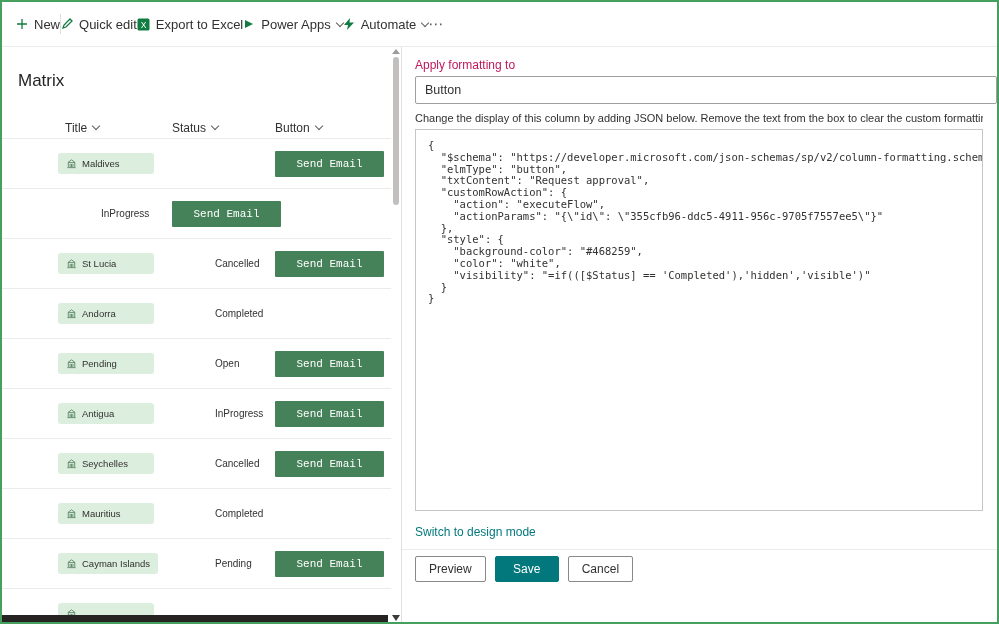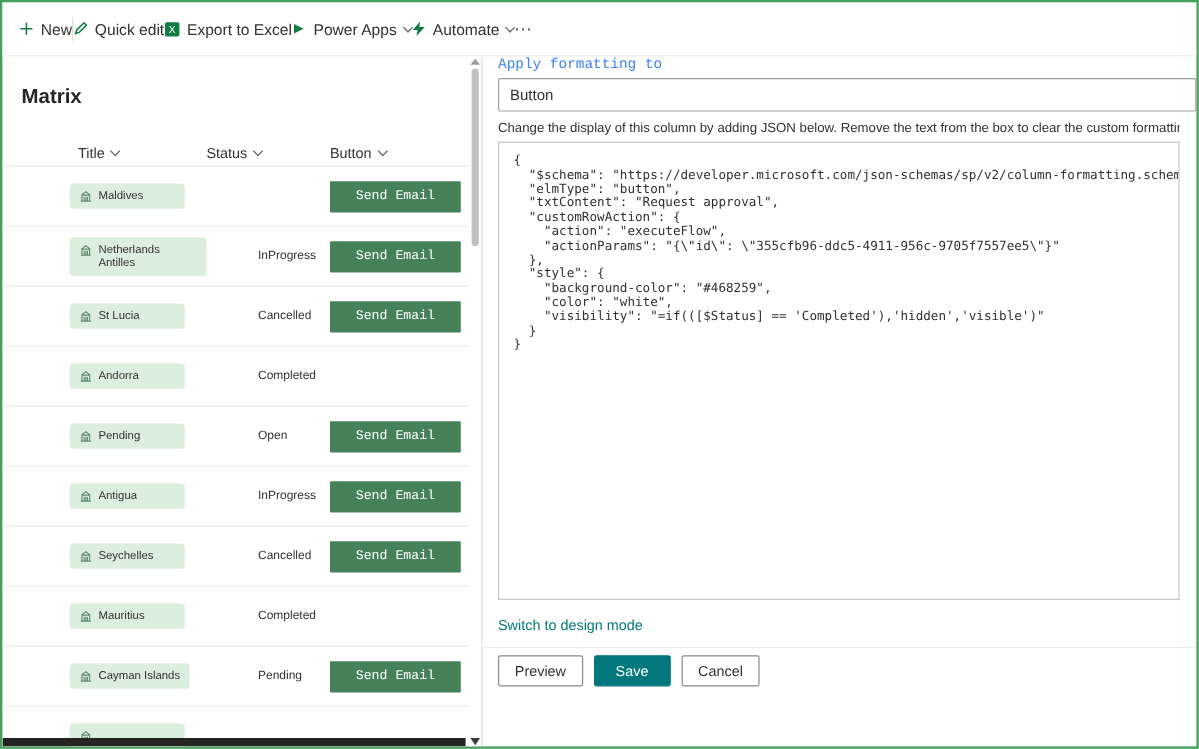--- a/index.html
+++ b/index.html
@@ -19,21 +19,21 @@
   .tb-item { display:flex; align-items:center; gap:6px; cursor:pointer; color:#323130; white-space:nowrap; }
   .tb-divider { width:1px; height:20px; background:#e1dfdd; }
   .tbsvg { stroke: var(--icon-green,#107c41); fill:none; stroke-width:1.3; }
   .fillg { fill: var(--icon-green,#107c41); stroke:none; }
   .chev { width:6px; height:6px; display:inline-block; border-right:1px solid #605e5c;
     border-bottom:1px solid #605e5c; transform:rotate(45deg); margin-bottom:3px; }
   .more { color:#605e5c; font-size:15px; letter-spacing:1px; }
   
   .main { display:flex; height:575px; }
   .left { width:389px; position:relative; overflow:hidden; }
-  .list-title { margin:24px 0 0 16px; font-size:17px; font-weight:700; color:#252423; }
+  .list-title { margin:24px 0 0 16px; font-size:17px; font-weight:400; color:#252423; }
   .lrow { display:grid; grid-template-columns:56px 114px 103px 1fr; align-items:center;
     border-bottom:1px solid #edebe9; height:50px; }
   .header-row { height:22px; margin-top:26px; font-size:12px; color:#323130; }
   .header-row .hcell { display:flex; align-items:center; cursor:pointer; }
   .header-row .c-title { padding-left:7px; }
   .pill { display:inline-flex; align-items:flex-start; gap:5px; background:var(--pill-bg,#dceedd);
     border-radius:3px; padding:5px 8px; font-size:9.5px; color:#323130; min-width:96px; cursor:pointer; }
   .bld { flex:0 0 auto; }
   .c-status { font-size:10px; color:#323130;margin-left:43px; }
   .send-btn { background:var(--send-green,#468259); color:#fff; border:none; width:109px; height:26px;
@@ -42,21 +42,21 @@
   .hbar { position:absolute; left:0; bottom:0; width:386px; height:7px; background:#252423; }
   .vscroll { width:10px; position:relative; background:#fff; }
   .vthumb { position:absolute; top:10px; left:2px; width:6px; height:148px; background:#c1c0be; border-radius:3px; cursor:pointer; }
   .v-up { position:absolute; top:2px; left:1px; width:0; height:0;
     border-left:4px solid transparent; border-right:4px solid transparent; border-bottom:5px solid #9d9b99; }
   .v-down { position:absolute; bottom:1px; left:1px; width:0; height:0;
     border-left:4px solid transparent; border-right:4px solid transparent; border-top:6px solid #3b3a39; }
   
   .panel { flex:1; border-left:1px solid #e1dfdd; padding:0 14px 0 13px; position:relative; overflow:hidden; }
   .panel-title { margin-top:13px; font-size:17px; font-weight:600; color:#323130; }
-  .apply-label { font-size:12px; color:#3b82f6;font-family:Liberation Mono, monospace; }
+  .apply-label { margin-top:11px; font-size:12px; color:#be185d; }
   .dropdown { margin-top:4px; height:28px; border:1px solid #a19f9d; border-radius:2px;
     display:flex; align-items:center; padding-left:9px; font-size:12.5px; color:#323130;
     width:calc(100% + 14px); background:#fff; cursor:pointer; }
   .desc { margin-top:8px; font-size:11px; color:#323130; white-space:nowrap; overflow:hidden; }
   .link { color:var(--accent,#03787c); text-decoration:none; cursor:pointer; }
   .codebox { margin-top:5px; height:382px; border:1px solid #c8c6c4; padding:10px 12px;
     font-family:"DejaVu Sans Mono", monospace; font-size:10.5px; line-height:11.8px;
     color:#323130; overflow:hidden; white-space:pre; cursor:text; }
   .design { display:inline-block; margin-top:14px; font-size:12px; }
   .discard { margin-top:3px; font-size:11px; color:#a19f9d; }
@@ -144,28 +144,20 @@
       </span>
     </div>
     <div class="c-status"></div>
     <div>
       <button class="send-btn">Send Email</button>
     </div>
   </div>
 
   <div class="lrow">
     <div></div>
-    <div>
-      <span class="pill">
-        <svg class="bld" width="11" height="11" viewBox="0 0 12 12">
-                  <path d="M1.5 10.5h9M2.5 10V5h7v5M4.5 10V6.5M6 10V6.5M7.5 10V6.5M2 5l4-3 4 3" fill="none" stroke="#5f8a6b" stroke-width="1"></path>
-                </svg>
-        <span>Netherlands Antilles</span>
-      </span>
-    </div>
     <div class="c-status">InProgress</div>
     <div>
       <button class="send-btn">Send Email</button>
     </div>
   </div>
 
   <div class="lrow">
     <div></div>
     <div>
       <span class="pill">

